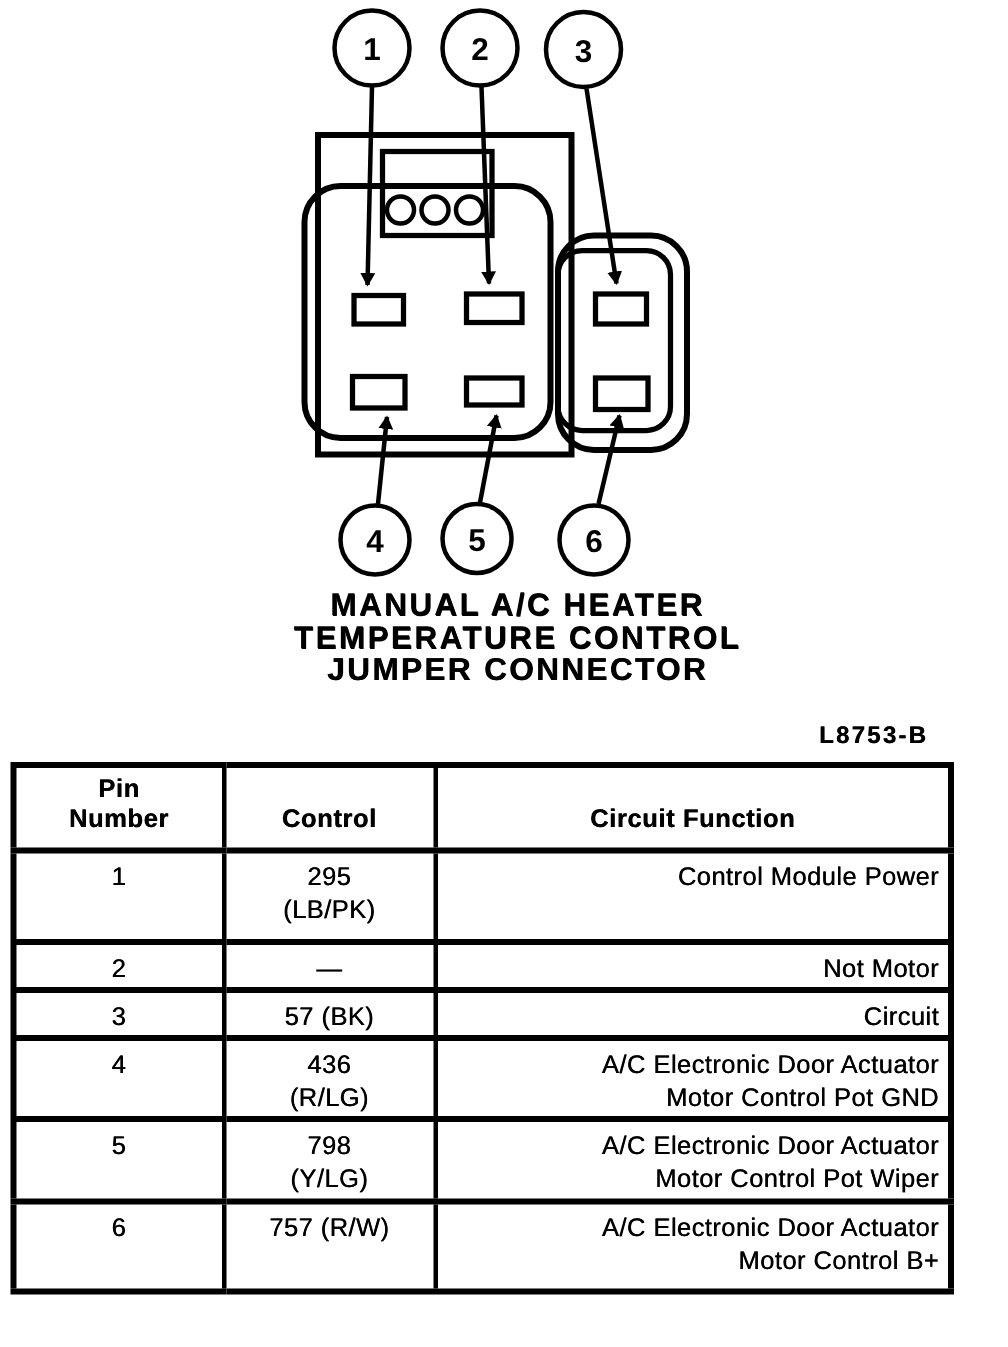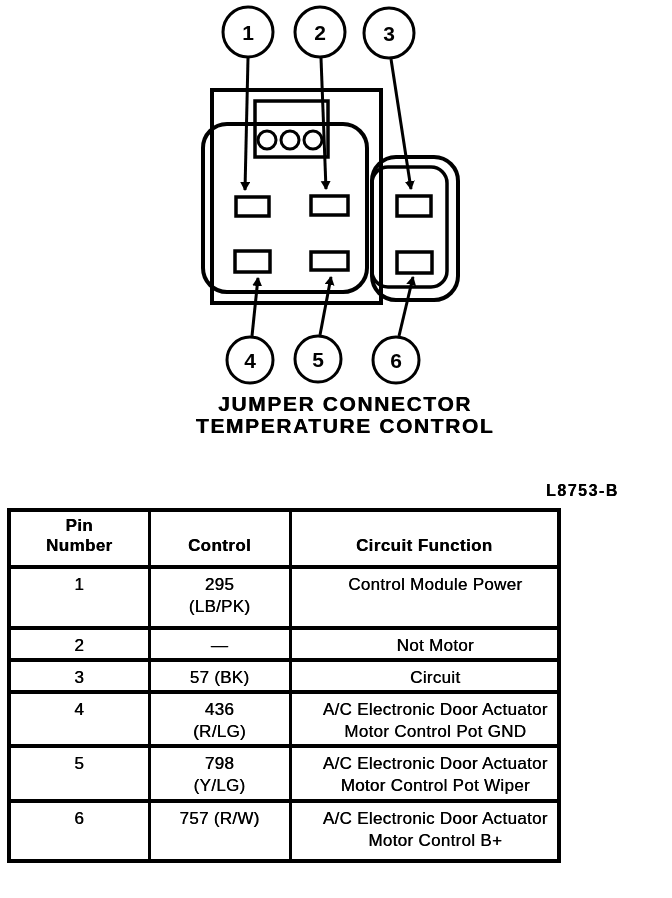--- a/index.html
+++ b/index.html
@@ -12,34 +12,34 @@
   .caption{
     position:absolute;left:145px;top:393px;width:400px;text-align:center;
     font-weight:700;font-size:21px;line-height:21.5px;letter-spacing:1.6px;
     text-shadow:0.4px 0.4px 0 #000;
   }
   .figid{
     position:absolute;left:546px;top:460px;font-size:16px;font-weight:700;
     letter-spacing:1.5px;text-shadow:0.3px 0.3px 0 #000;margin-top:22px;
   }
   table.pinout{
-    position:absolute;left:7px;top:508px;width:554px;
+    position:absolute;left:7px;top:508px;width:629px;
     border-collapse:collapse;table-layout:fixed;border:4px solid #000;
   }
   table.pinout th,table.pinout td{
     border:3px solid #000;border-top-width:4px;border-bottom-width:4px;
     font-size:17px;white-space:pre-line;text-shadow:0.3px 0.3px 0 #000;
   }
   table.pinout th{
     font-weight:700;text-align:center;vertical-align:bottom;
     padding:4px 2px 9px 2px;line-height:20px;letter-spacing:0.4px;
   }
   table.pinout td{vertical-align:top;padding-top:5px;line-height:22px;letter-spacing:0.3px;}
   td.c{text-align:center;}
-  td.f{text-align:center;padding-left:28px;padding-right:6px;}
+  td.f{text-align:right;padding-left:28px;padding-right:6px;}
   tr.h-head{height:56px;} tr.h-r1{height:61px;} tr.h-r2{height:29px;}
   tr.h-r3{height:30px;} tr.h-r4{height:53px;} tr.h-r5{height:55px;} tr.h-r6{height:60px;}
 </style>
 </head>
 <body>
 
 <div class="page">
 
   <svg class="diagram-svg" width="672" height="500" viewBox="0 0 672 500">
     <defs>
@@ -91,22 +91,23 @@
       <circle cx="318" cy="359" r="23" fill="#fff" stroke="#000" stroke-width="3"></circle>
       <text class="callout-num" x="318" y="367" text-anchor="middle">5</text>
     </g>
     <g>
       <circle cx="396" cy="360" r="23" fill="#fff" stroke="#000" stroke-width="3"></circle>
       <text class="callout-num" x="396" y="368" text-anchor="middle">6</text>
     </g>
   </svg>
 
   <div class="caption">
+    <div>MANUAL A/C HEATER</div>
+    <div>TEMPERATURE CONTROL</div>
     <div>JUMPER CONNECTOR</div>
-    <div>TEMPERATURE CONTROL</div>
   </div>
 
   <div class="figid">L8753-B</div>
 
   <table class="pinout">
     <colgroup>
       <col style="width:140px">
         <col style="width:141px">
         <col>
     </colgroup>

